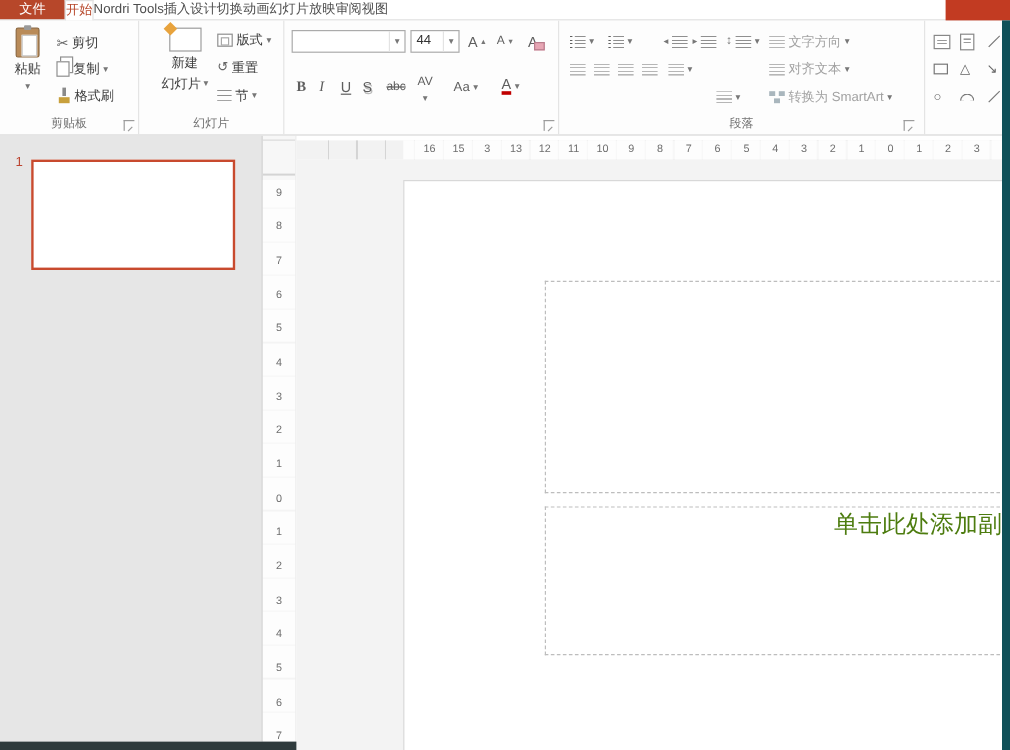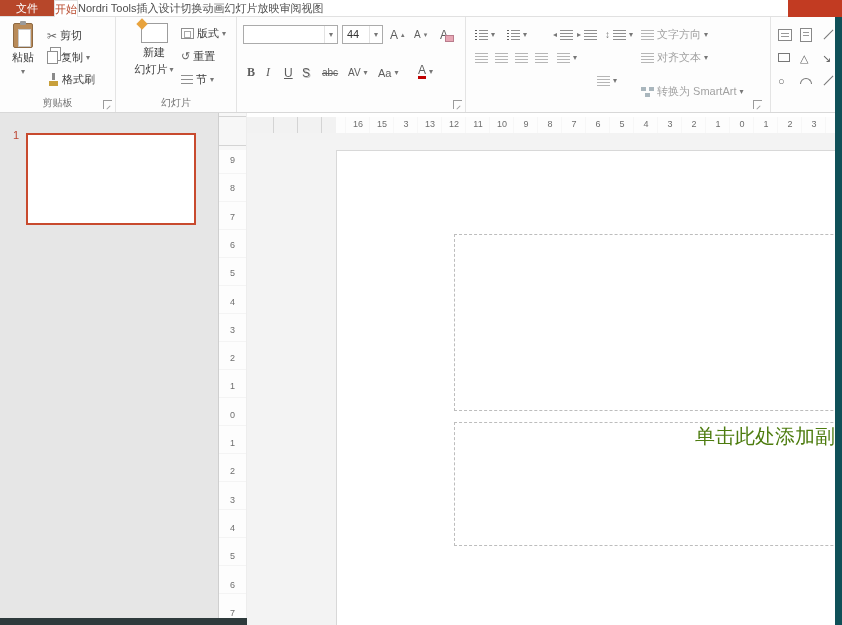--- a/index.html
+++ b/index.html
@@ -209,21 +209,21 @@
       </div>
       <div class="rbtn" style="left:44px;top:46px;">
         <span class="fmt" style="text-decoration:underline;">U</span>
       </div>
       <div class="rbtn" style="left:62px;top:46px;">
         <span class="fmt" style="text-shadow:1px 1px 0 #BBB;">S</span>
       </div>
       <div class="rbtn" style="left:82px;top:46px;">
         <span class="fmt" style="font-size:10px;text-decoration:line-through;">abc</span>
       </div>
-      <div class="rbtn" style="left:108px;top:46px;">
+      <div class="rbtn" style="left:108px;top:46px;flex-direction:column;">
         <span class="fmt" style="font-size:10px;">AV</span>
         <span class="dd">▾</span>
       </div>
       <div class="rbtn" style="left:138px;top:46px;">
         <span class="fmt" style="font-size:11px;">Aa</span>
         <span class="dd">▾</span>
       </div>
       <div class="rbtn" style="left:178px;top:45px;">
         <span class="fontcolor">A</span>
         <span class="dd">▾</span>
@@ -276,25 +276,26 @@
       <div class="rbtn" style="left:172px;top:8px;">
         <span class="ic dim"></span>
         <span class="gray">文字方向</span>
         <span class="dd">▾</span>
       </div>
       <div class="rbtn" style="left:172px;top:31px;">
         <span class="ic dim"></span>
         <span class="gray">对齐文本</span>
         <span class="dd">▾</span>
       </div>
-      <div class="rbtn" style="left:172px;top:65px;align-items:center;">
+      <div class="rbtn" style="left:172px;top:54px;align-items:center;">
         <span class="smarticon"></span>
         <span class="gray">转换为 SmartArt</span>
         <span class="dd">▾</span>
       </div>
+      <div class="group-label">段落</div>
       <div class="dlg" style="right:8px;"></div>
     </div>
 
     <div class="group" style="left:771px;width:71px;border-right:none;">
       <div class="rbtn" style="left:4px;top:8px;">
           <span class="sh-textbox"></span>
         </div>
       <div class="rbtn" style="left:26px;top:8px;">
           <span class="sh-textbox vert"></span>
         </div>

